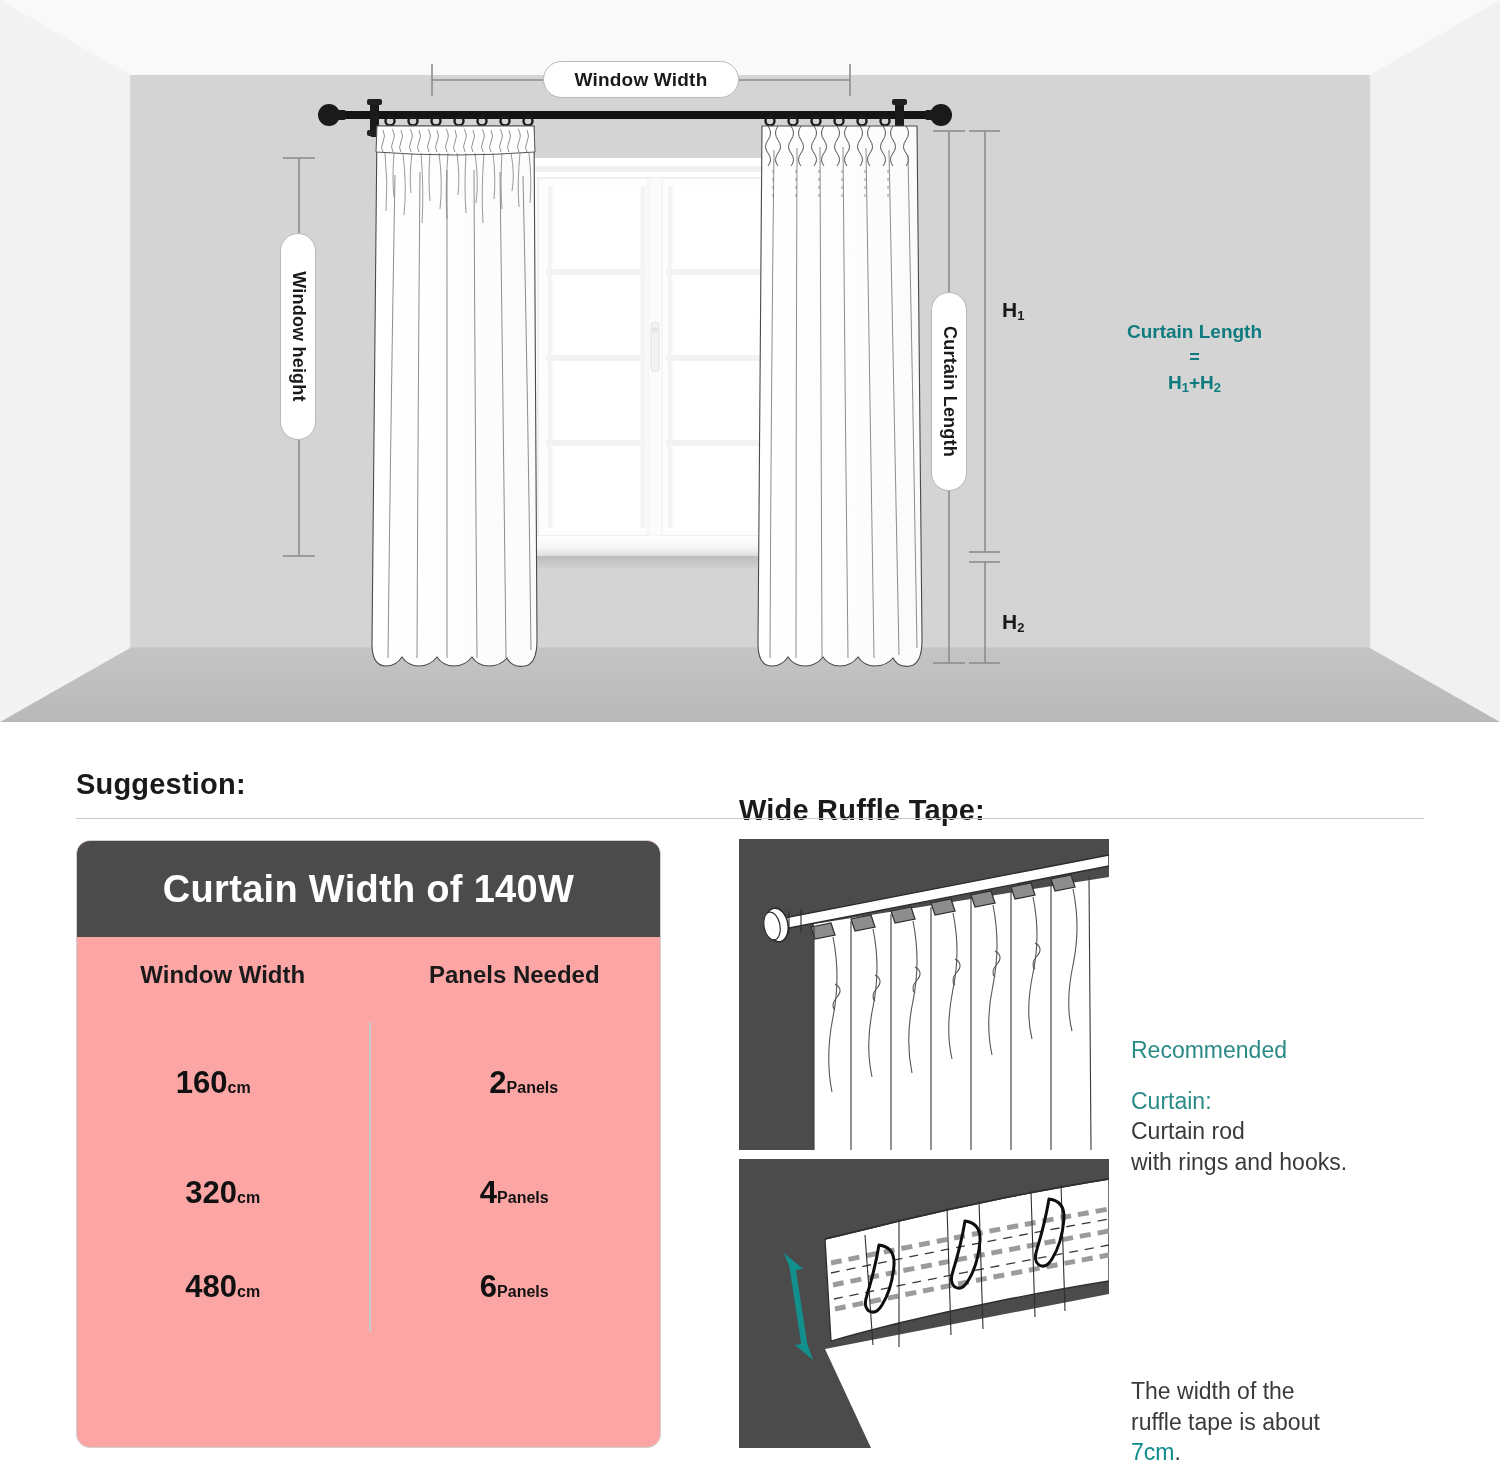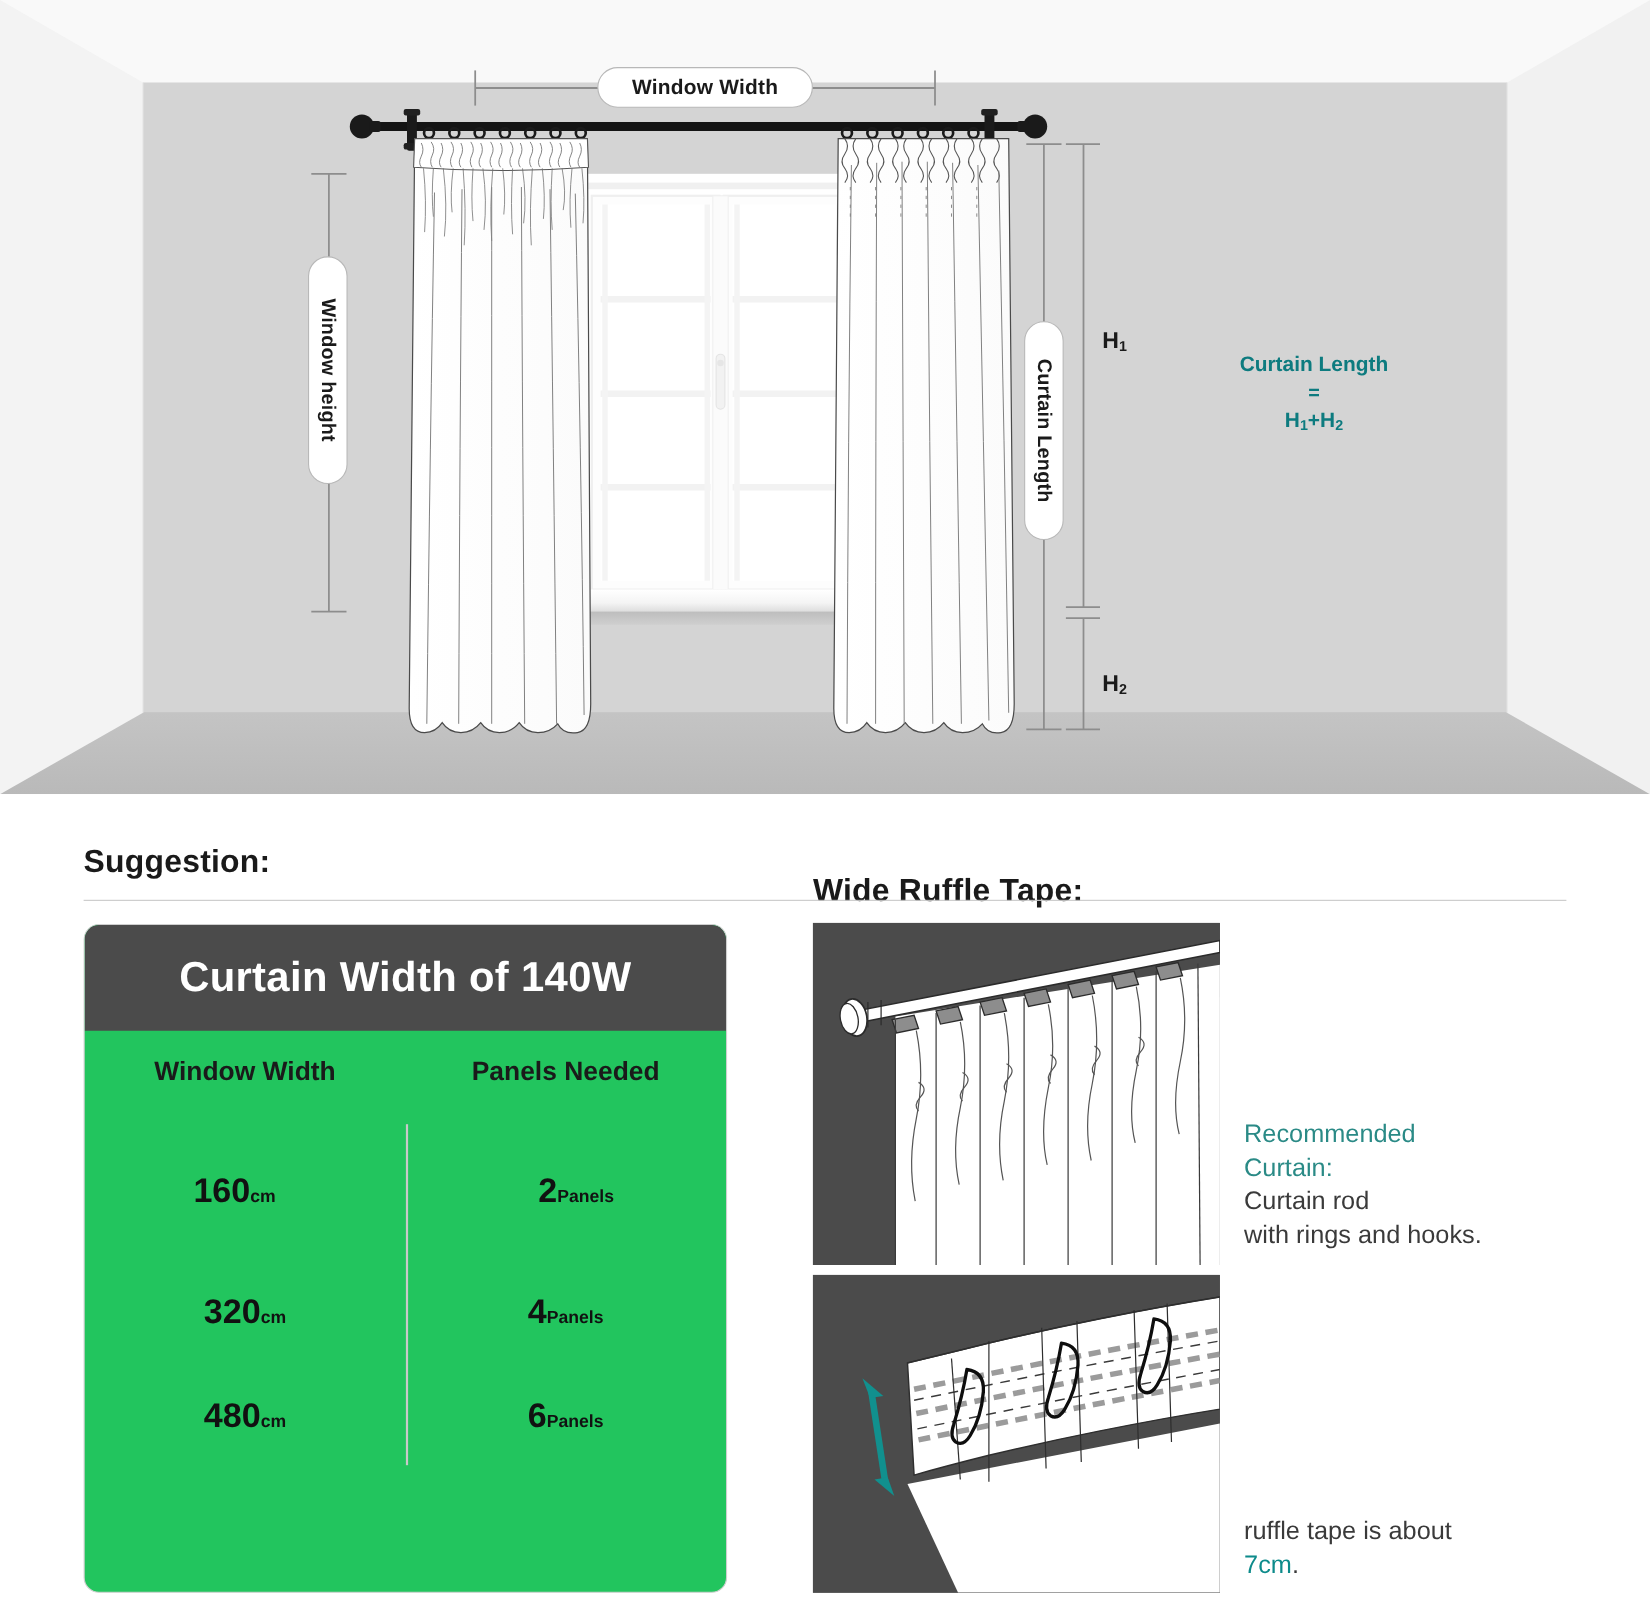--- a/index.html
+++ b/index.html
@@ -69,21 +69,21 @@
   #head-ruffle .colon { font-weight:bold; }
 
   #divider {
     position:absolute; left:76px; top:818px; width:1348px; height:1px;
     background:#c9c9c9;
   }
 
   
   #sug-card {
     position:absolute; left:76px; top:840px; width:585px; height:608px;
-    border:1.5px solid #cfcfcf; border-radius:14px; background:#22c55e;
+    border:1.5px solid #cfcfcf; border-radius:14px; background:#fca5a5;
     overflow:hidden;
   }
   #sug-card-head {
     height:96px; background:#4b4b4b;
     display:flex; align-items:center; justify-content:center;
     border-radius:12px 12px 0 0;
   }
   #sug-card-head span { color:#fff; font-size:38px; font-weight:bold; letter-spacing:.3px; }
 
   #sug-table { position:relative; height:510px; }
@@ -106,21 +106,21 @@
   }
   #ill-top { left:739px; top:839px; width:370px; height:311px; }
   #ill-bottom { left:739px; top:1159px; width:370px; height:289px; }
   .ill-panel svg { position:absolute; left:0; top:0; }
 
   .note {
     position:absolute; font-size:23px; line-height:1.33; color:#3a3a3a;
     font-family:"Liberation Sans", sans-serif;
   }
   #note-hardware { left:1131px; top:1015px; width:300px; }
-  #note-hardware .teal { color:#2a8a86; display:block; }
+  #note-hardware .teal { color:#2a8a86; display:block;margin-top:20px; }
   #note-width { left:1131px; top:1376px; width:300px; }
   #note-width .teal { color:#0d8b8b; }
 </style>
 </head>
 <body>
 
 <div id="page">
 
   <div id="scene">
 
@@ -525,17 +525,18 @@
   </div>
 
   <div class="note" id="note-hardware">
     <span class="teal">Recommended</span>
     <span class="teal">Curtain:</span>
     <span style="display:block">Curtain rod</span>
     <span style="display:block">with rings and hooks.</span>
   </div>
 
   <div class="note" id="note-width">
+    <span style="display:block">The width of the</span>
     <span style="display:block">ruffle tape is about</span>
     <span style="display:block"><span class="teal">7cm</span><span>.</span></span>
   </div>
 
 </div>
 
 </body></html>

